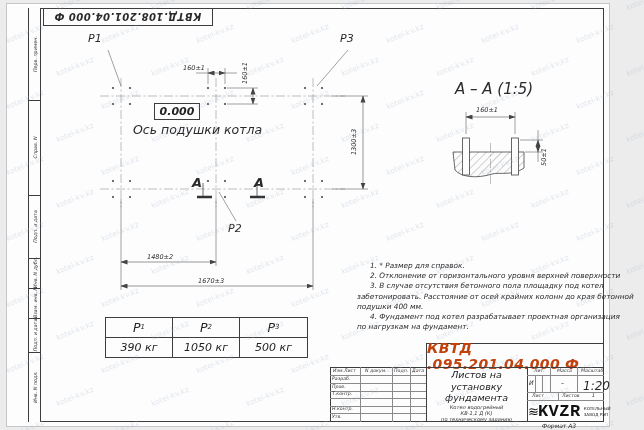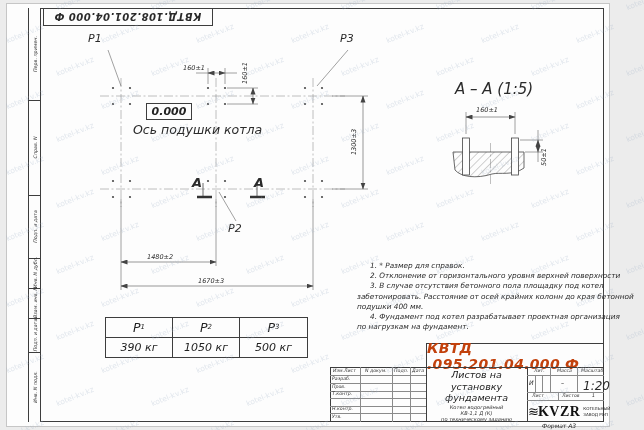--- a/index.html
+++ b/index.html
@@ -14,42 +14,42 @@
   .dt{position:absolute;font-style:italic;color:#2a2a2a;white-space:nowrap;line-height:1;}
   .rot90{transform:rotate(-90deg);transform-origin:0 0;text-align:center;}
   .strip{left:28px;top:8px;width:12px;height:414px;border-left:1px solid #3d3d3d;}
   .strip-div{left:28px;width:12px;border-top:1px solid #3d3d3d;height:0;}
   .side-label{position:absolute;left:29.5px;height:11px;line-height:11px;
       font-size:4.8px;font-style:italic;color:#333;transform:rotate(-90deg);
       transform-origin:0 0;text-align:center;white-space:nowrap;}
   .stamp{left:43px;top:8px;width:170px;height:18px;border:1px solid #3d3d3d;border-top:none;
       display:flex;align-items:center;justify-content:center;}
   .stamp-text{transform:rotate(180deg);font-size:10px;font-weight:bold;font-style:italic;color:#2a2a2a;letter-spacing:.5px;}
-  .elev-box{left:146px;top:103px;width:46px;height:17px;border:1px solid #3d3d3d;
+  .elev-box{left:154px;top:103px;width:46px;height:17px;border:1px solid #3d3d3d;
       display:flex;align-items:center;justify-content:center;font-size:11px;font-weight:bold;font-style:italic;color:#222;}
   .notes{left:357px;top:261px;width:247px;font-size:7.3px;font-style:italic;color:#2a2a2a;}
   .notes div{line-height:10.2px;white-space:nowrap;}
   .notes .ind{padding-left:13px;}
   .ltable{left:105px;top:317px;width:203px;height:41px;border:1.2px solid #3d3d3d;
       display:grid;grid-template-columns:1fr 1fr 1fr;grid-template-rows:1fr 1fr;}
   .ltable .cell{border-right:1px solid #3d3d3d;border-bottom:1px solid #3d3d3d;
       display:flex;align-items:center;justify-content:center;font-style:italic;color:#222;}
   .ltable .cell:nth-child(3n){border-right:none;}
   .ltable .cell:nth-child(n+4){border-bottom:none;}
   .ph{font-size:12.5px;} .ph sub{font-size:7px;}
   .pv{font-size:11px;}
   .desig-cell{left:426px;top:343px;width:178px;height:24px;border:1.3px solid #3d3d3d;border-bottom:none;
       display:flex;align-items:center;justify-content:center;}
   .desig-text{font-size:14px;font-weight:bold;font-style:italic;color:#c2410c;letter-spacing:.3px;}
   .tb-outer{left:330px;top:367px;width:274px;height:55px;border:1.3px solid #3d3d3d;}
   .tb-small{font-size:4.7px;font-style:italic;color:#333;}
   .tb-title{font-size:9.5px;font-style:italic;color:#222;text-align:center;width:101px;left:426px;}
   .tb-sub{font-size:5.1px;font-style:italic;color:#333;text-align:center;width:101px;left:426px;}
   .logo-waves{font-size:13px;color:#111;letter-spacing:-1px;}
-  .logo-text{font-size:14px;font-weight:bold;color:#111;letter-spacing:.5px;font-family:Liberation Serif, serif;}
+  .logo-text{font-size:17px;font-weight:bold;color:#111;letter-spacing:.5px;font-family:Liberation Mono, monospace;}
   .logo-cap{font-size:4.1px;color:#222;line-height:1.25;}
   .wm span{position:absolute;font-size:7.5px;color:#9fb0c6;opacity:.30;transform:rotate(-22deg);white-space:nowrap;pointer-events:none;}
 </style>
 </head>
 <body>
 
 <div id="page">
 
   <div class="abs sheet"></div>
   <div class="abs frame"></div>

